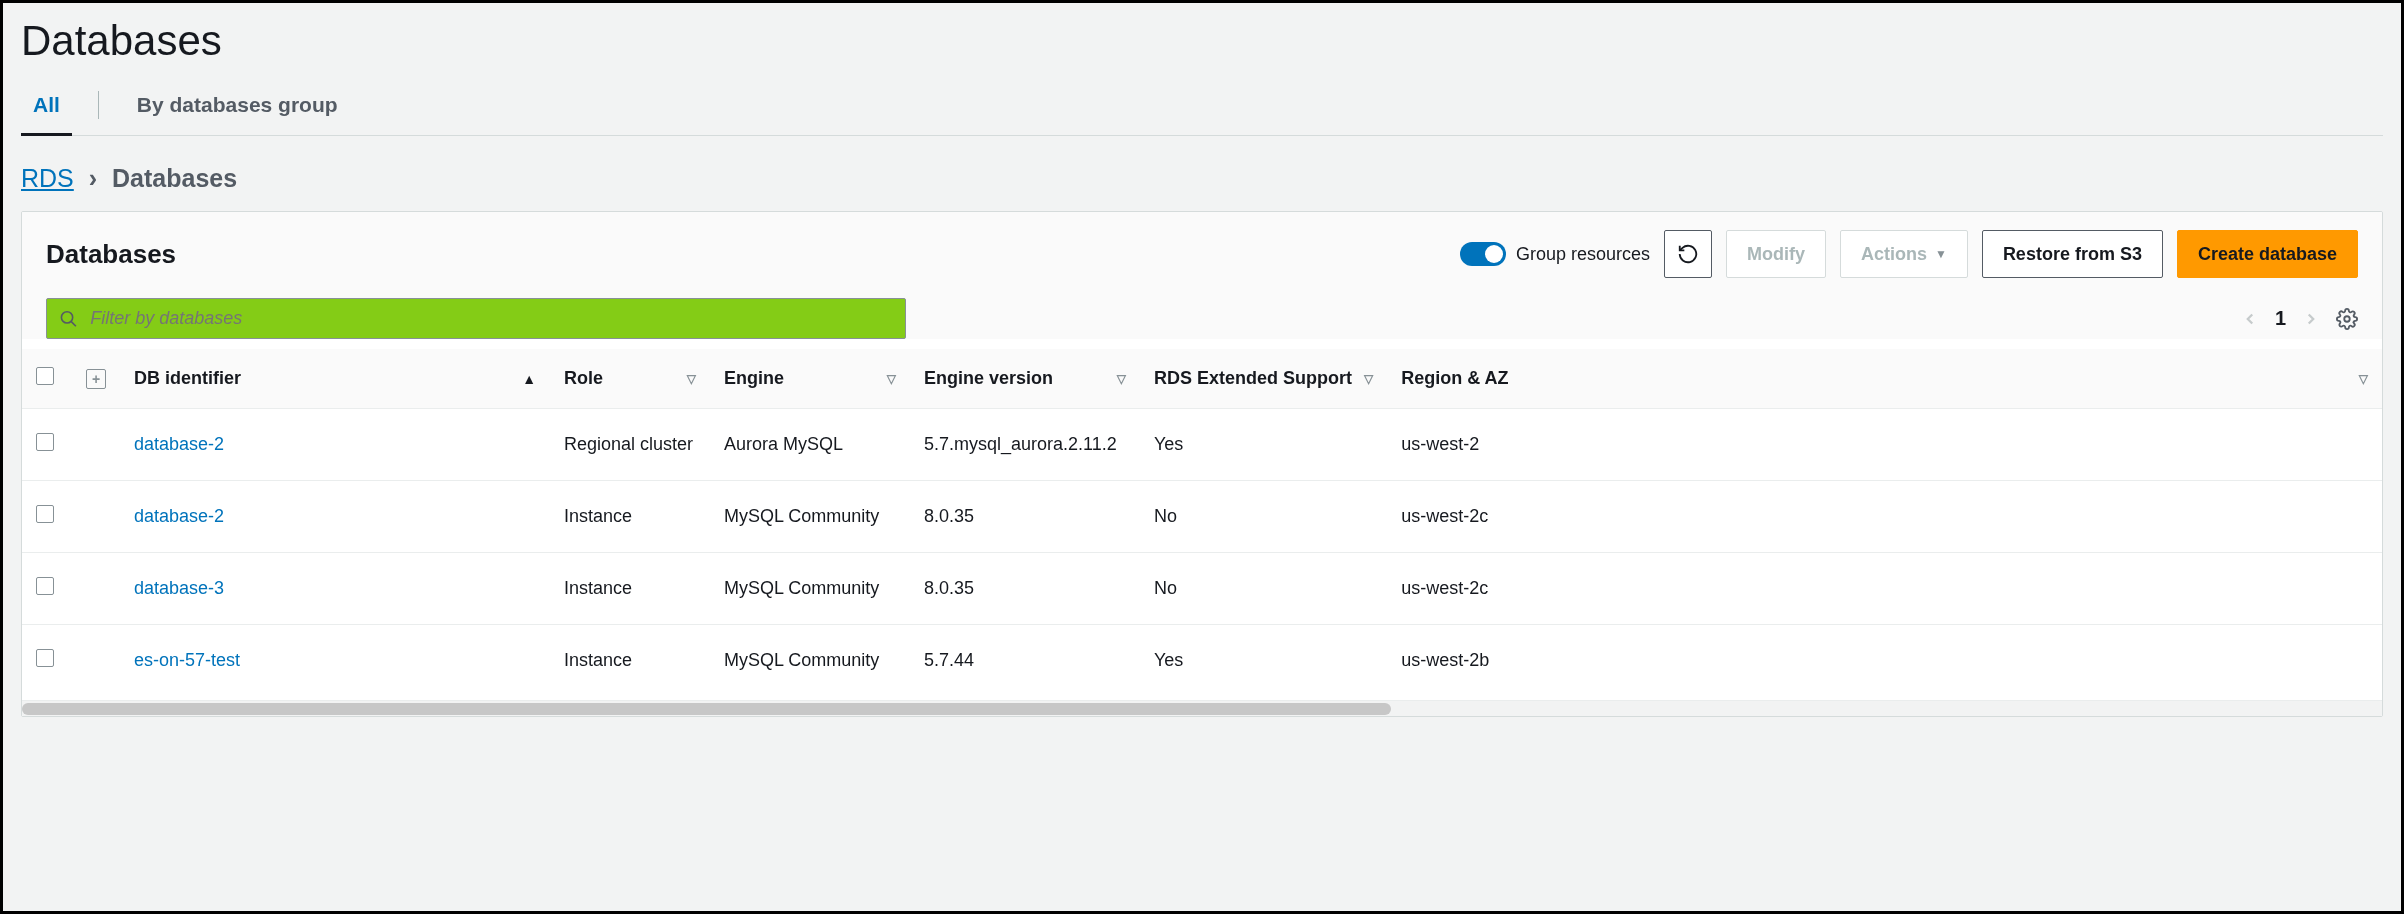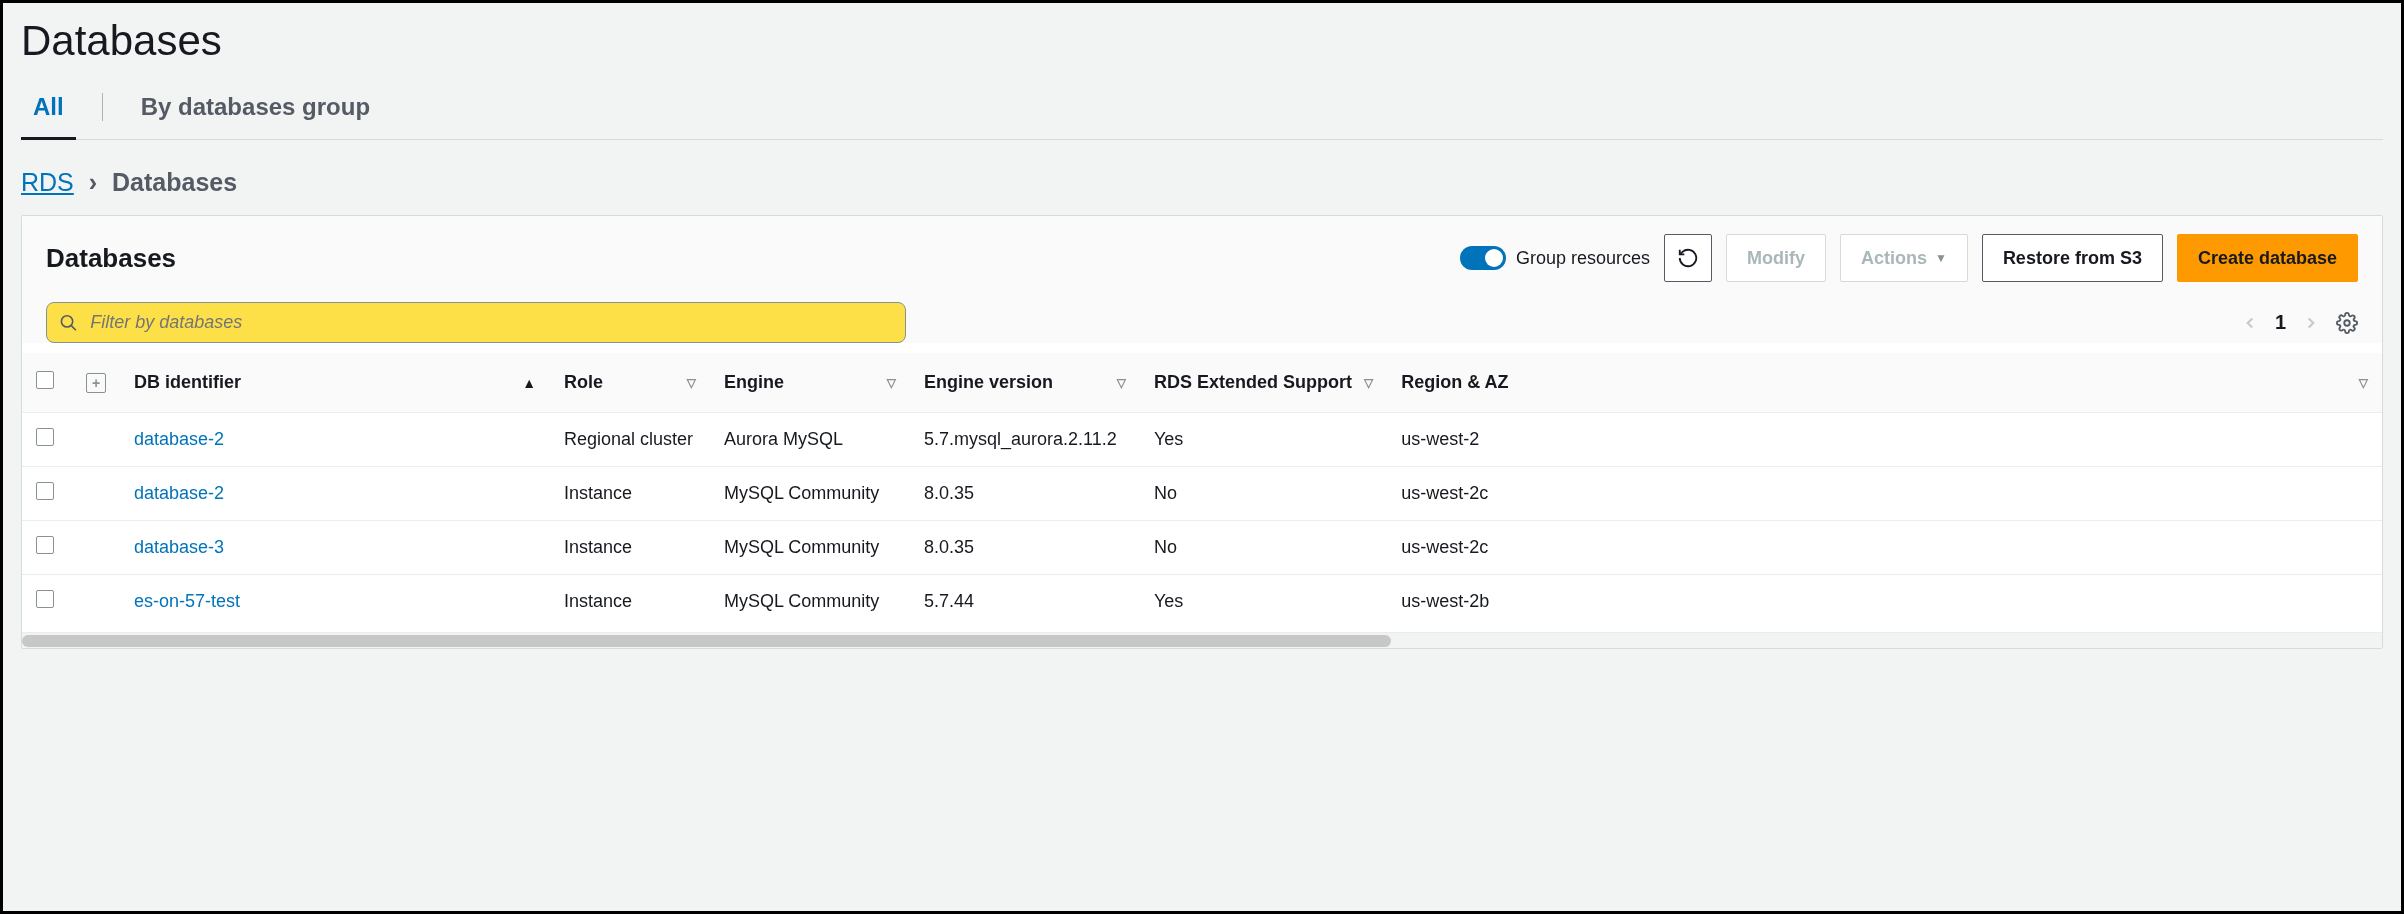--- a/index.html
+++ b/index.html
@@ -21,21 +21,21 @@
     margin: 6px 0 18px 0;
   }
   .tabs {
     display: flex;
     border-bottom: 1px solid #d5dbdb;
     gap: 26px;
     align-items: center;
     margin-bottom: 28px;
   }
   .tab {
-    font-size: 24px;
+    font-size: 21px;
     font-weight: 700;
     padding: 10px 12px 16px 12px;
     color: #545b64;
     cursor: pointer;
     border-bottom: 3px solid transparent;
     margin-bottom: -1px;
     position: relative;
   }
   .tab.active {
     color: #0073bb;
@@ -103,38 +103,38 @@
   .btn.disabled { color: #aab7b8; border-color: #d5dbdb; cursor: default;}
   .btn.primary { background: #ff9900; border-color: #ff9900; color: #16191f; }
   .filter-row {
     display: flex;
     justify-content: space-between;
     align-items: center;
     margin-bottom: 10px;
   }
   .search {
     display: flex; align-items: center; gap: 10px;
-    border: 1px solid #879196; padding: 8px 12px; width: 860px; border-radius: 8px; background: #fde047;
+    border: 1px solid #879196; padding: 8px 12px; width: 860px; border-radius: 2px; background: #84cc16;
   }
   .search input { border: none; outline: none; font-size: 18px; width: 100%; font-style: italic; color: #555; background: transparent;}
   .pager { display: flex; align-items: center; gap: 16px; }
   .pager .num { font-size: 20px; font-weight: 700; }
   .icon-btn { cursor: pointer; color: #545b64; display:flex; align-items:center;}
   .icon-btn.disabled { color: #c6cbcc; cursor: default;}
   .table-wrap { overflow-x: auto; background:#fff;}
   table { border-collapse: collapse; width: 100%; min-width: 1480px;}
   thead th {
     text-align: left; font-size: 18px; font-weight: 700; padding: 18px 14px;
     border-bottom: 1px solid #eaeded;
     background: #fafafa;
     white-space: nowrap;
   }
   thead th .col-head { display:flex; align-items:center; justify-content: space-between; gap:12px;}
   tbody td {
-    padding: 15px 14px; font-size: 18px; border-top: 1px solid #eaeded; white-space: nowrap;
+    padding: 24px 14px; font-size: 18px; border-top: 1px solid #eaeded; white-space: nowrap;
   }
   .link { color: #0073bb; cursor: pointer;}
   .chk { width: 18px; height: 18px; border: 1px solid #879196; border-radius:2px; display:inline-block; background:#fff;}
   .sort-tri { font-size: 12px; color:#879196; }
   .sort-tri.asc { color:#16191f; font-size:14px;}
   .expand-icon { width:20px;height:20px;border:1px solid #879196;display:inline-flex;align-items:center;justify-content:center;color:#879196;font-weight:700;font-size:14px; border-radius:2px;}
   .scrollbar-track { height:16px; background:#f2f3f3; position:relative; margin-top:4px; border-top:1px solid #eaeded;}
   .scrollbar-thumb { position:absolute; left:0; top:2px; height:12px; width:58%; background:#c7c7c7; border-radius:6px;}
   svg { display:block; }
 </style>

